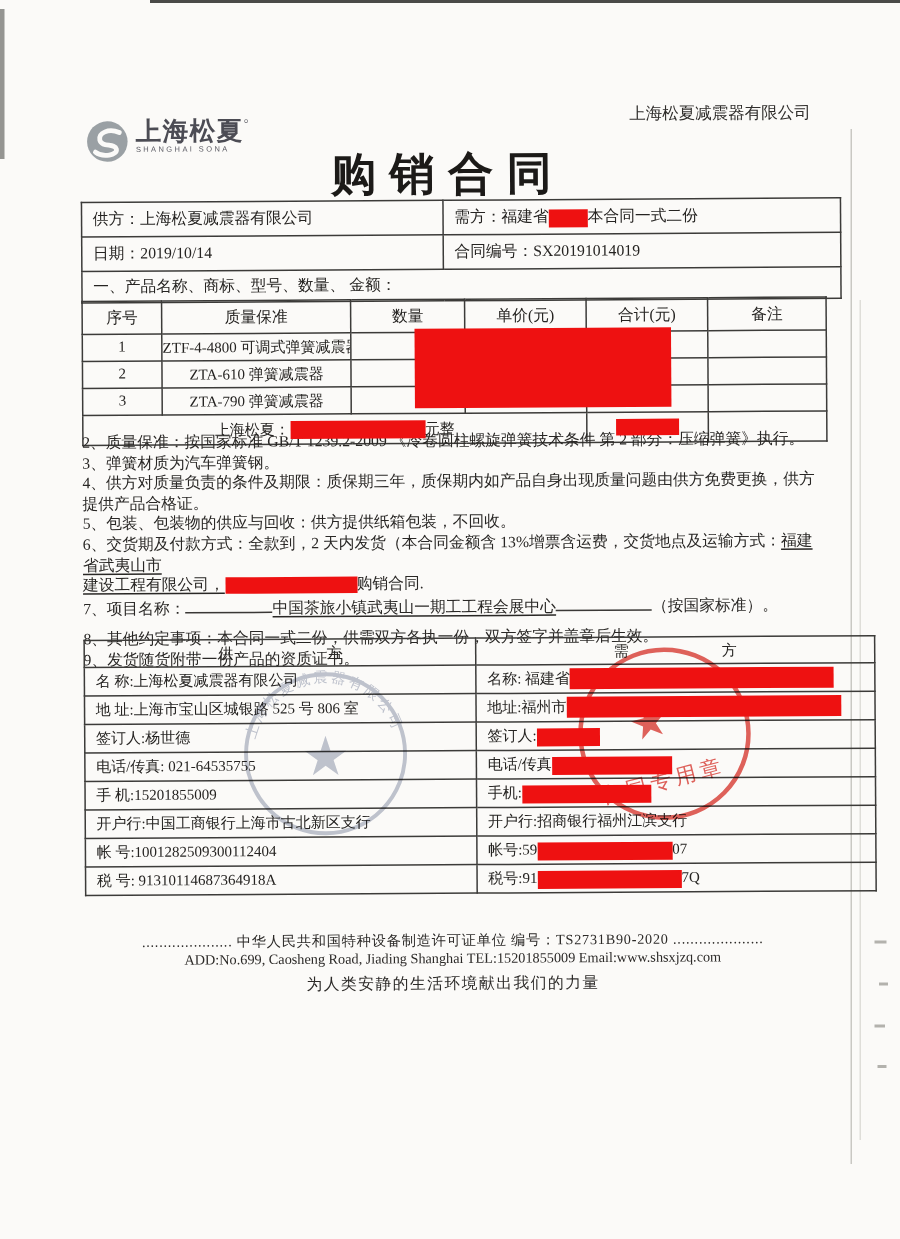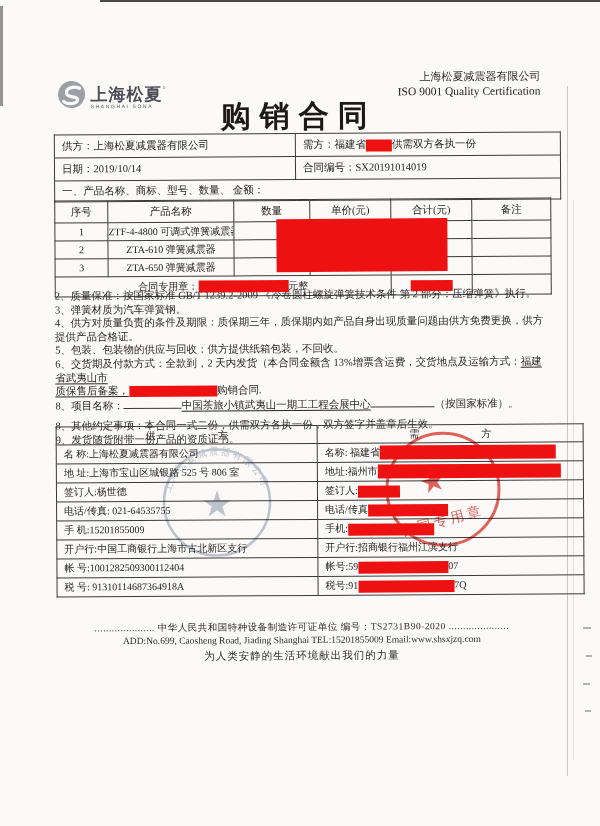--- a/index.html
+++ b/index.html
@@ -8,21 +8,21 @@
   .sheet{position:absolute;left:0;top:0;width:600px;height:826px;
          transform:rotate(-0.35deg);transform-origin:50% 40%;}
   .abs{position:absolute;}
   
   .edge-top{left:100px;top:0;width:500px;height:2px;background:#4a4a48;}
   .edge-left{left:0;top:6px;width:3px;height:100px;background:#6a6a66;opacity:.7;}
   .edge-right1{left:567px;top:86px;width:1px;height:690px;background:#c9c8c3;}
   .edge-right2{left:573px;top:200px;width:1px;height:560px;background:#dfded9;}
   .dash{background:#b3b2ad;height:2px;}
   
-  .logo-wrap{left:58px;top:78px;display:flex;align-items:flex-end;}
+  .logo-wrap{left:58px;top:78px;display:flex;align-items:flex-start;}
   .brand-col{margin-left:4px;line-height:1;}
   .brand-cn{font-size:17px;font-weight:bold;color:#4c4c54;font-family:"Liberation Sans",sans-serif;letter-spacing:1px;}
   .brand-mark{font-size:8px;vertical-align:top;color:#6b6b72;}
   .brand-en{font-size:5px;letter-spacing:1.6px;color:#5a5a62;font-family:"Liberation Sans",sans-serif;margin-top:1px;}
   .co-right{right:58px;top:70px;text-align:right;line-height:1.35;}
   .co-line1{font-size:11px;color:#2f2d2b;}
   .co-line2{font-size:11.5px;color:#1e1c1a;}
   .doc-title{left:0;top:96px;width:600px;text-align:center;font-size:30px;font-weight:bold;
              letter-spacing:9px;color:#1c1a18;font-family:"Liberation Sans",sans-serif;}
   
@@ -80,47 +80,46 @@
       <div class="brand-col">
         <div>
           <span class="brand-cn">上海松夏</span><span class="brand-mark">°</span>
         </div>
         <div class="brand-en">SHANGHAI SONA</div>
       </div>
     </div>
 
     <div class="abs co-right">
       <div class="co-line1">上海松夏减震器有限公司</div>
-      <div class="co-line2">ISO 9001  Quality  Certification</div>
     </div>
 
     <div class="abs doc-title">购销合同</div>
 
     <table class="abs info-tbl">
       <tbody>
           <tr>
         <td style="width:233px;">供方：上海松夏减震器有限公司</td>
-        <td style="width:257px;"><span>需方：福建省</span><span class="redact" style="width:26px;"></span><span>供需双方各执一份</span></td>
+        <td style="width:257px;"><span>需方：福建省</span><span class="redact" style="width:26px;"></span><span>本合同一式二份</span></td>
       </tr>
       <tr>
         <td>日期：2019/10/14</td>
         <td>合同编号：SX20191014019</td>
       </tr>
       <tr class="sec-row">
         <td colspan="2">一、产品名称、商标、型号、数量、 金额：</td>
       </tr>
     </tbody>
       </table>
 
     <div class="abs prod-wrap" style="position:absolute;">
       <table class="prod-tbl">
         <tbody>
             <tr class="hd">
           <td style="width:52px;">序号</td>
-          <td style="width:125px;">产品名称</td>
+          <td style="width:125px;">质量保准</td>
           <td style="width:75px;">数量</td>
           <td style="width:80px;">单价(元)</td>
           <td style="width:80px;">合计(元)</td>
           <td style="width:78px;">备注</td>
         </tr>
         <tr>
           <td>1</td>
           <td>ZTF-4-4800 可调式弹簧减震器</td>
           <td></td>
               <td></td>
@@ -130,47 +129,47 @@
         <tr>
           <td>2</td>
           <td>ZTA-610 弹簧减震器</td>
           <td></td>
               <td></td>
               <td></td>
               <td></td>
         </tr>
         <tr>
           <td>3</td>
-          <td>ZTA-650 弹簧减震器</td>
+          <td>ZTA-790 弹簧减震器</td>
           <td></td>
               <td></td>
               <td></td>
               <td></td>
         </tr>
         <tr class="total-row">
-          <td colspan="4"><span>合同专用章：</span><span class="redact" style="width:90px;"></span><span>元整</span></td>
+          <td colspan="4"><span>上海松夏：</span><span class="redact" style="width:90px;"></span><span>元整</span></td>
           <td><span class="redact" style="width:42px;height:11px;"></span></td>
           <td></td>
         </tr>
       </tbody>
         </table>
       <div class="redact-overlay" style="left:222px;top:20px;width:171px;height:53px;"></div>
     </div>
 
     <div class="abs clauses">
       <div>2、质量保准：按国家标准 GB/T 1239.2-2009 《冷卷圆柱螺旋弹簧技术条件 第 2 部分：压缩弹簧》执行。</div>
       <div>3、弹簧材质为汽车弹簧钢。</div>
       <div style="white-space:normal;">4、供方对质量负责的条件及期限：质保期三年，质保期内如产品自身出现质量问题由供方免费更换，供方提供产品合格证。</div>
       <div>5、包装、包装物的供应与回收：供方提供纸箱包装，不回收。</div>
       <div>
         <span>6、交货期及付款方式：全款到，2 天内发货（本合同金额含 13%增票含运费，交货地点及运输方式：</span><span class="uline-text">福建省武夷山市</span><br>
-        <span class="uline-text">质保售后备案，</span><span class="redact" style="width:88px;height:11px;"></span><span>购销合同.</span>
+        <span class="uline-text">建设工程有限公司，</span><span class="redact" style="width:88px;height:11px;"></span><span>购销合同.</span>
       </div>
       <div>
-        <span>8、项目名称：</span><span class="uline-pad" style="width:58px;"></span><span class="uline-text">中国茶旅小镇武夷山一期工工程会展中心</span><span class="uline-pad" style="width:64px;"></span><span>（按国家标准）。</span>
+        <span>7、项目名称：</span><span class="uline-pad" style="width:58px;"></span><span class="uline-text">中国茶旅小镇武夷山一期工工程会展中心</span><span class="uline-pad" style="width:64px;"></span><span>（按国家标准）。</span>
       </div>
       <div class="clause-gap">8、其他约定事项：本合同一式二份，供需双方各执一份，双方签字并盖章后生效。</div>
       <div>9、发货随货附带一份产品的资质证书。</div>
     </div>
 
     <table class="abs party-tbl">
       <tbody>
           <tr class="hd">
         <td style="width:246px;">供　　方</td>
         <td style="width:251px;">需　　方</td>

